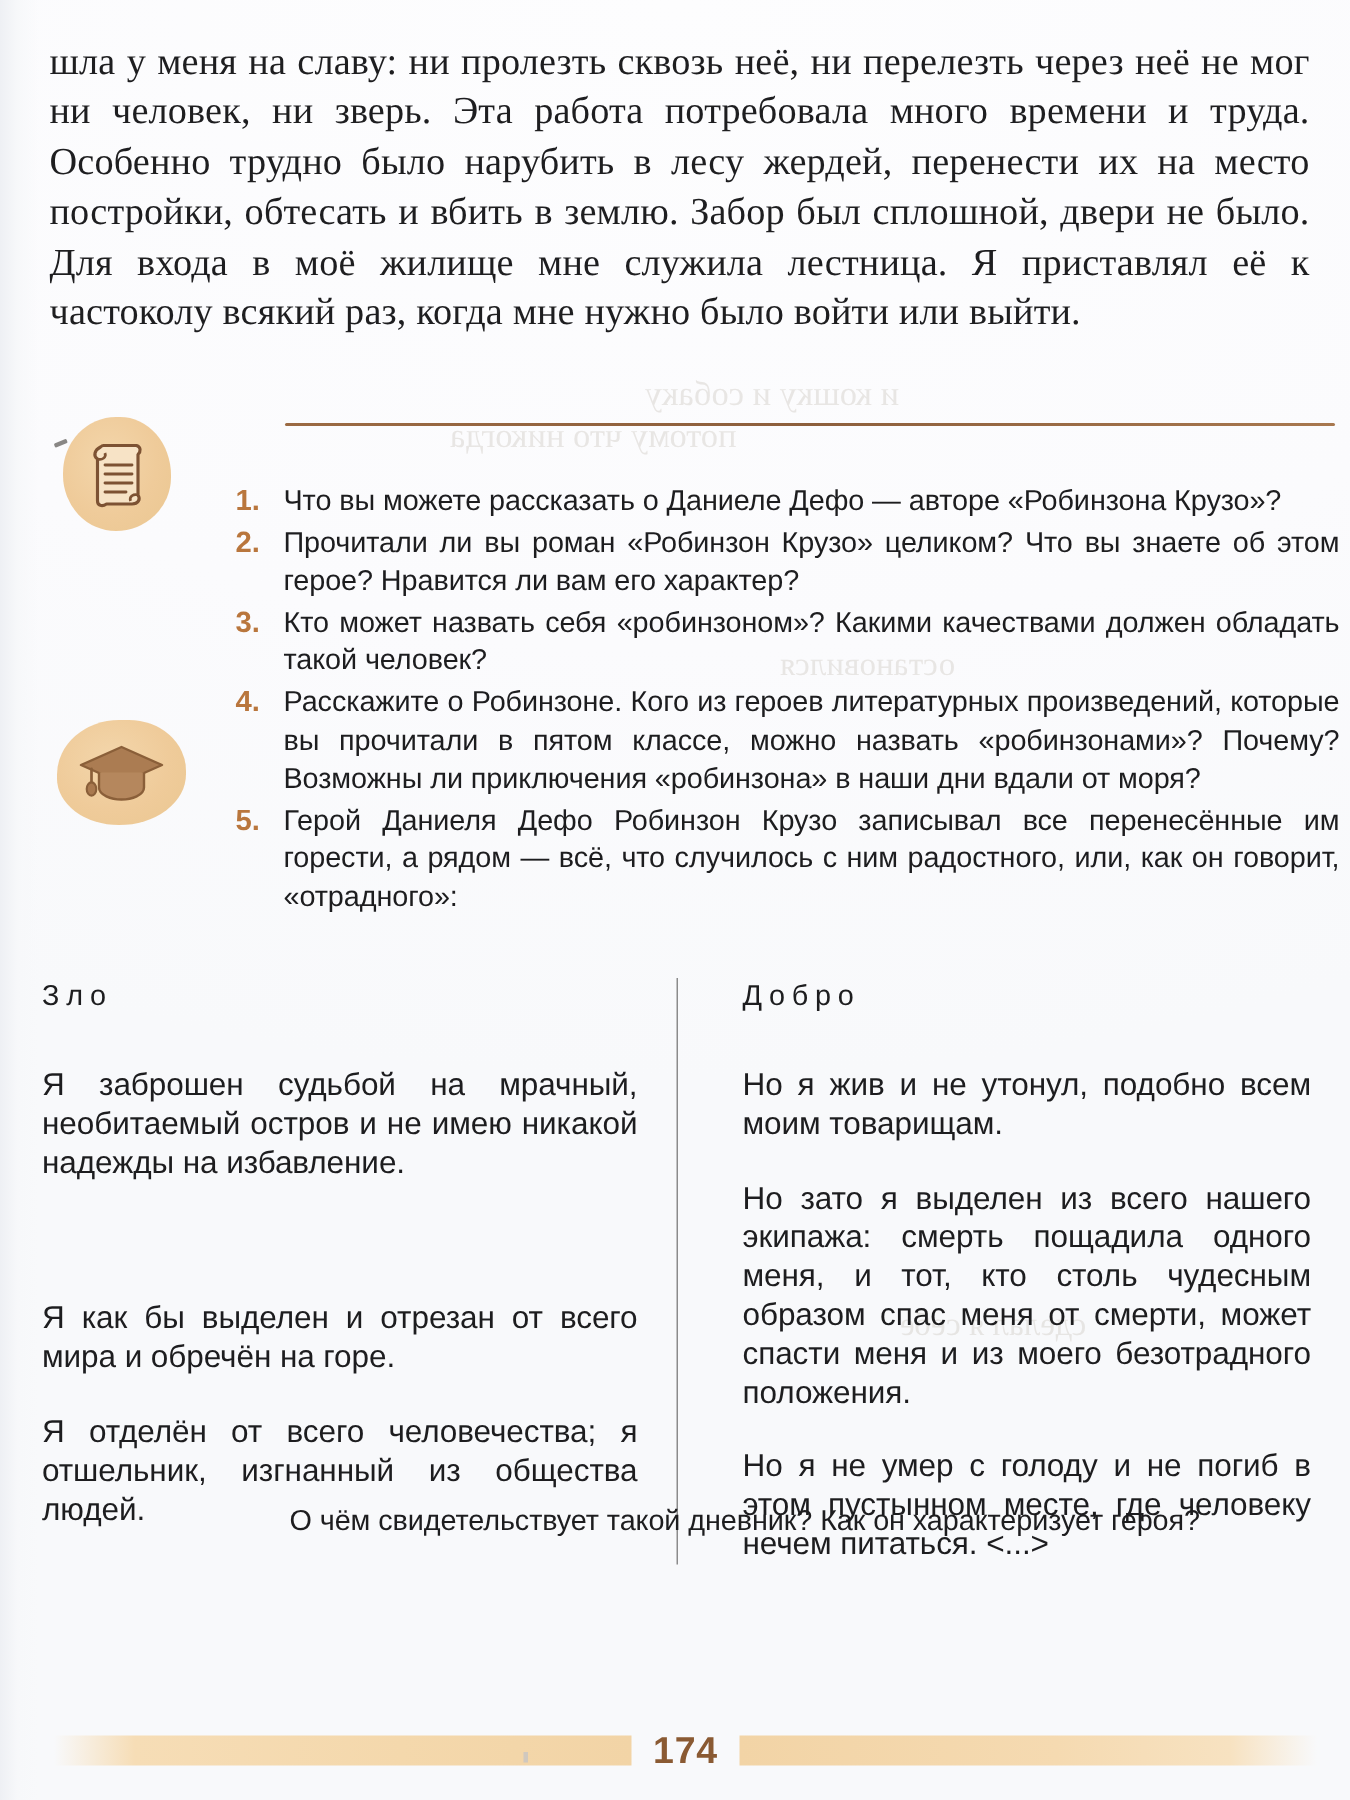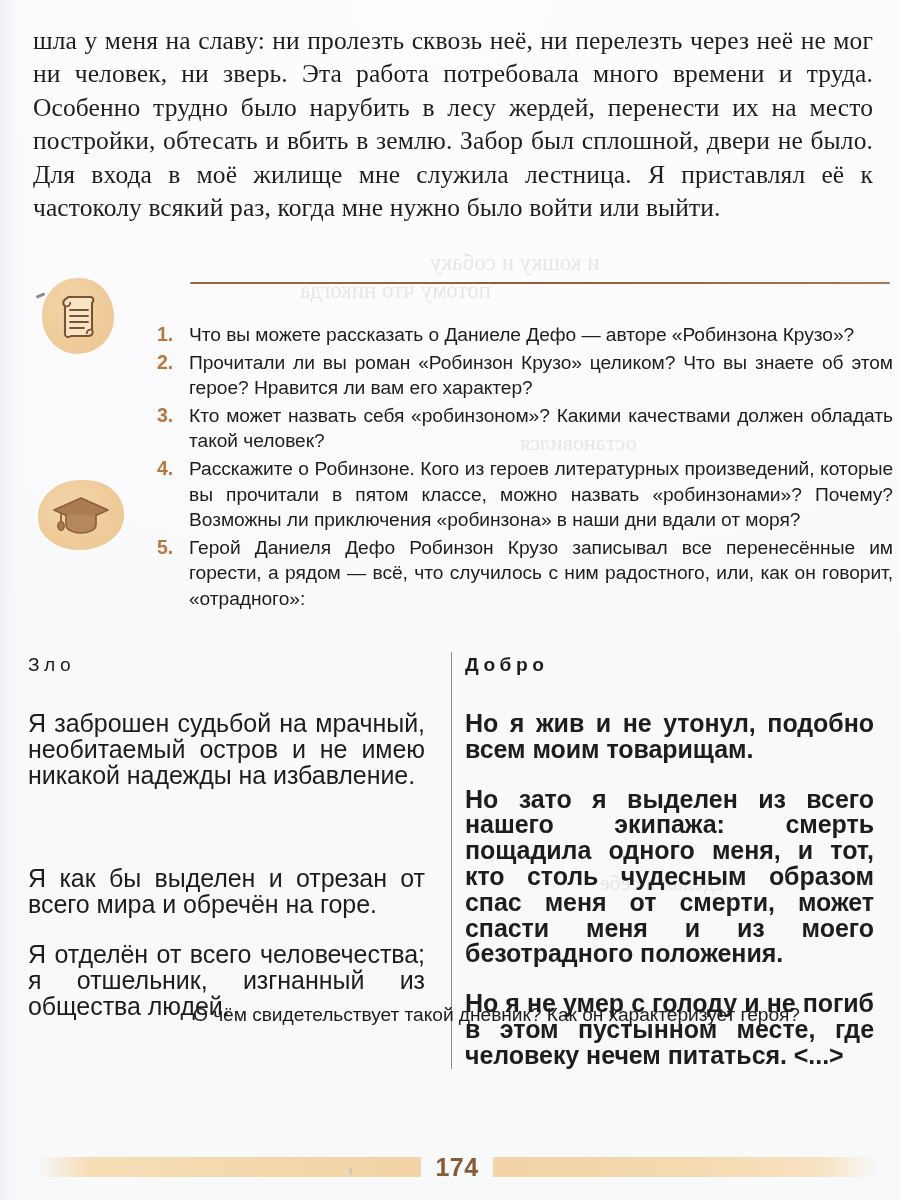--- a/index.html
+++ b/index.html
@@ -146,30 +146,30 @@
     left: 28px;
     top: 652px;
     width: 846px;
     display: flex;
   }
   #table .col {
     width: 423px;
     box-sizing: border-box;
   }
   #table .col.left  { padding-right: 26px; }
-  #table .col.right { padding-left: 13px; border-left: 1.6px solid #8b8b8b; font-weight: bold; }
+  #table .col.right { padding-left: 43px; border-left: 1.6px solid #8b8b8b; }
   #table .colhead {
     font-size: 19.2px;
     color: #1d1d1f;
     letter-spacing: 4.5px;
     line-height: 26px;
     padding-bottom: 6px;
   }
   #table .cell {
-    font-size: 25px;
+    font-size: 21px;
     line-height: 25.8px;
     color: #1d1d1f;
     text-align: justify;
     text-align-last: left;
     letter-spacing: -.05px;
   }
   #table .cell + .cell { margin-top: 24px; }
   
   #table .col.left  .cell:nth-of-type(2) { margin-top: 27px; }
   #table .col.left  .cell:nth-of-type(3) { margin-top: 78px; }

